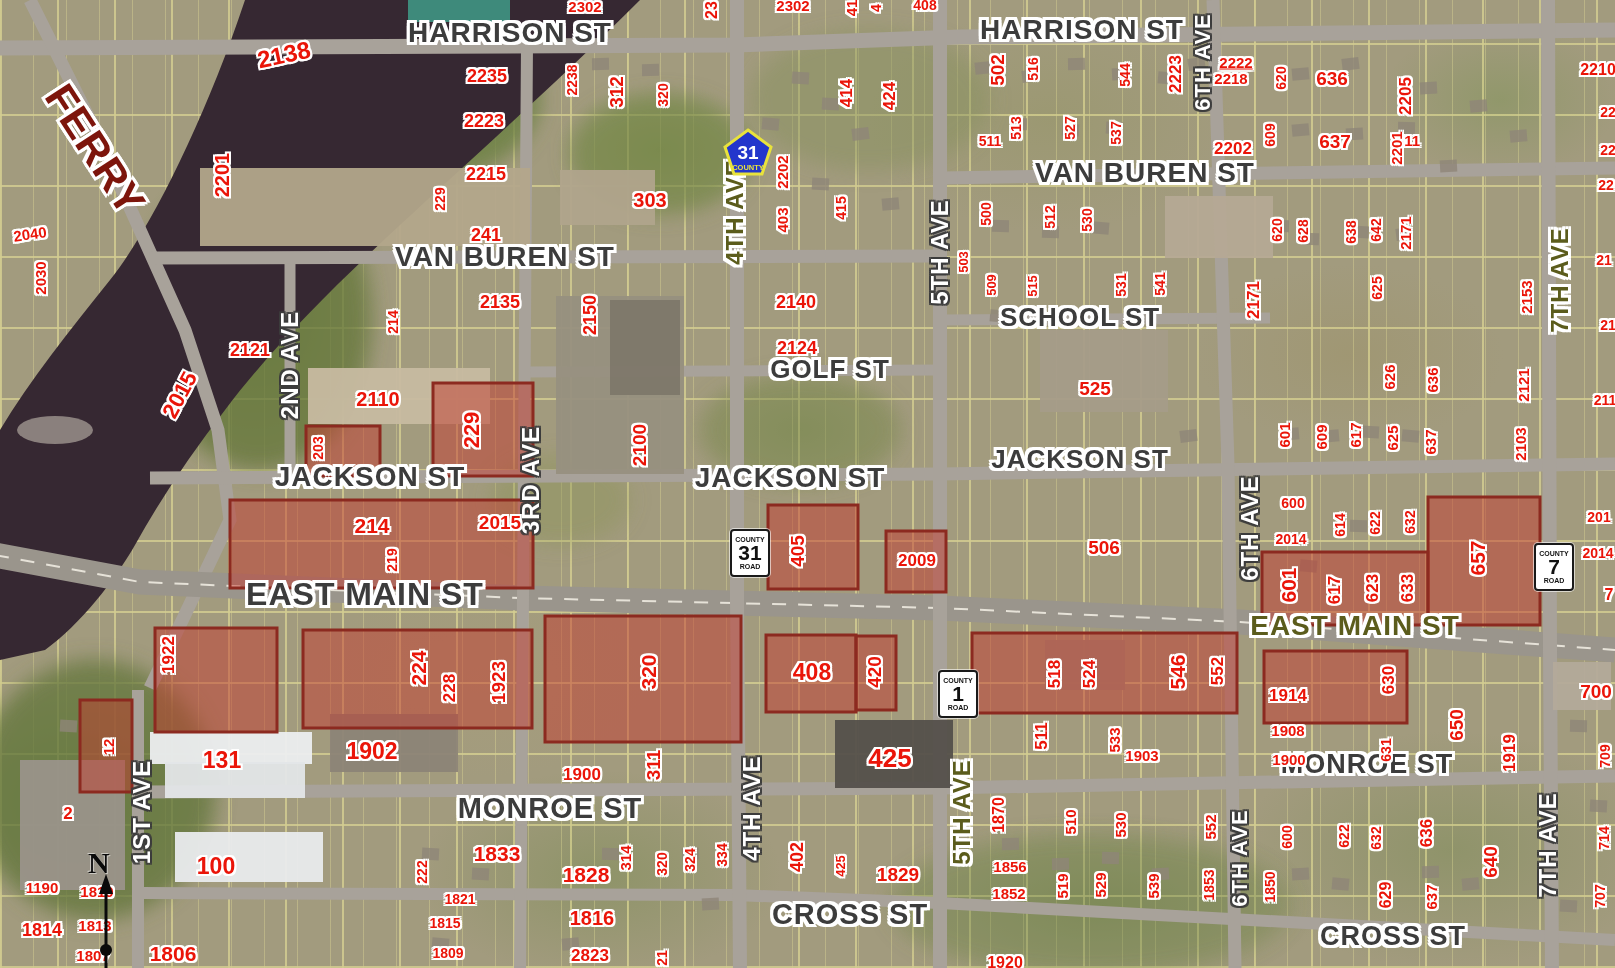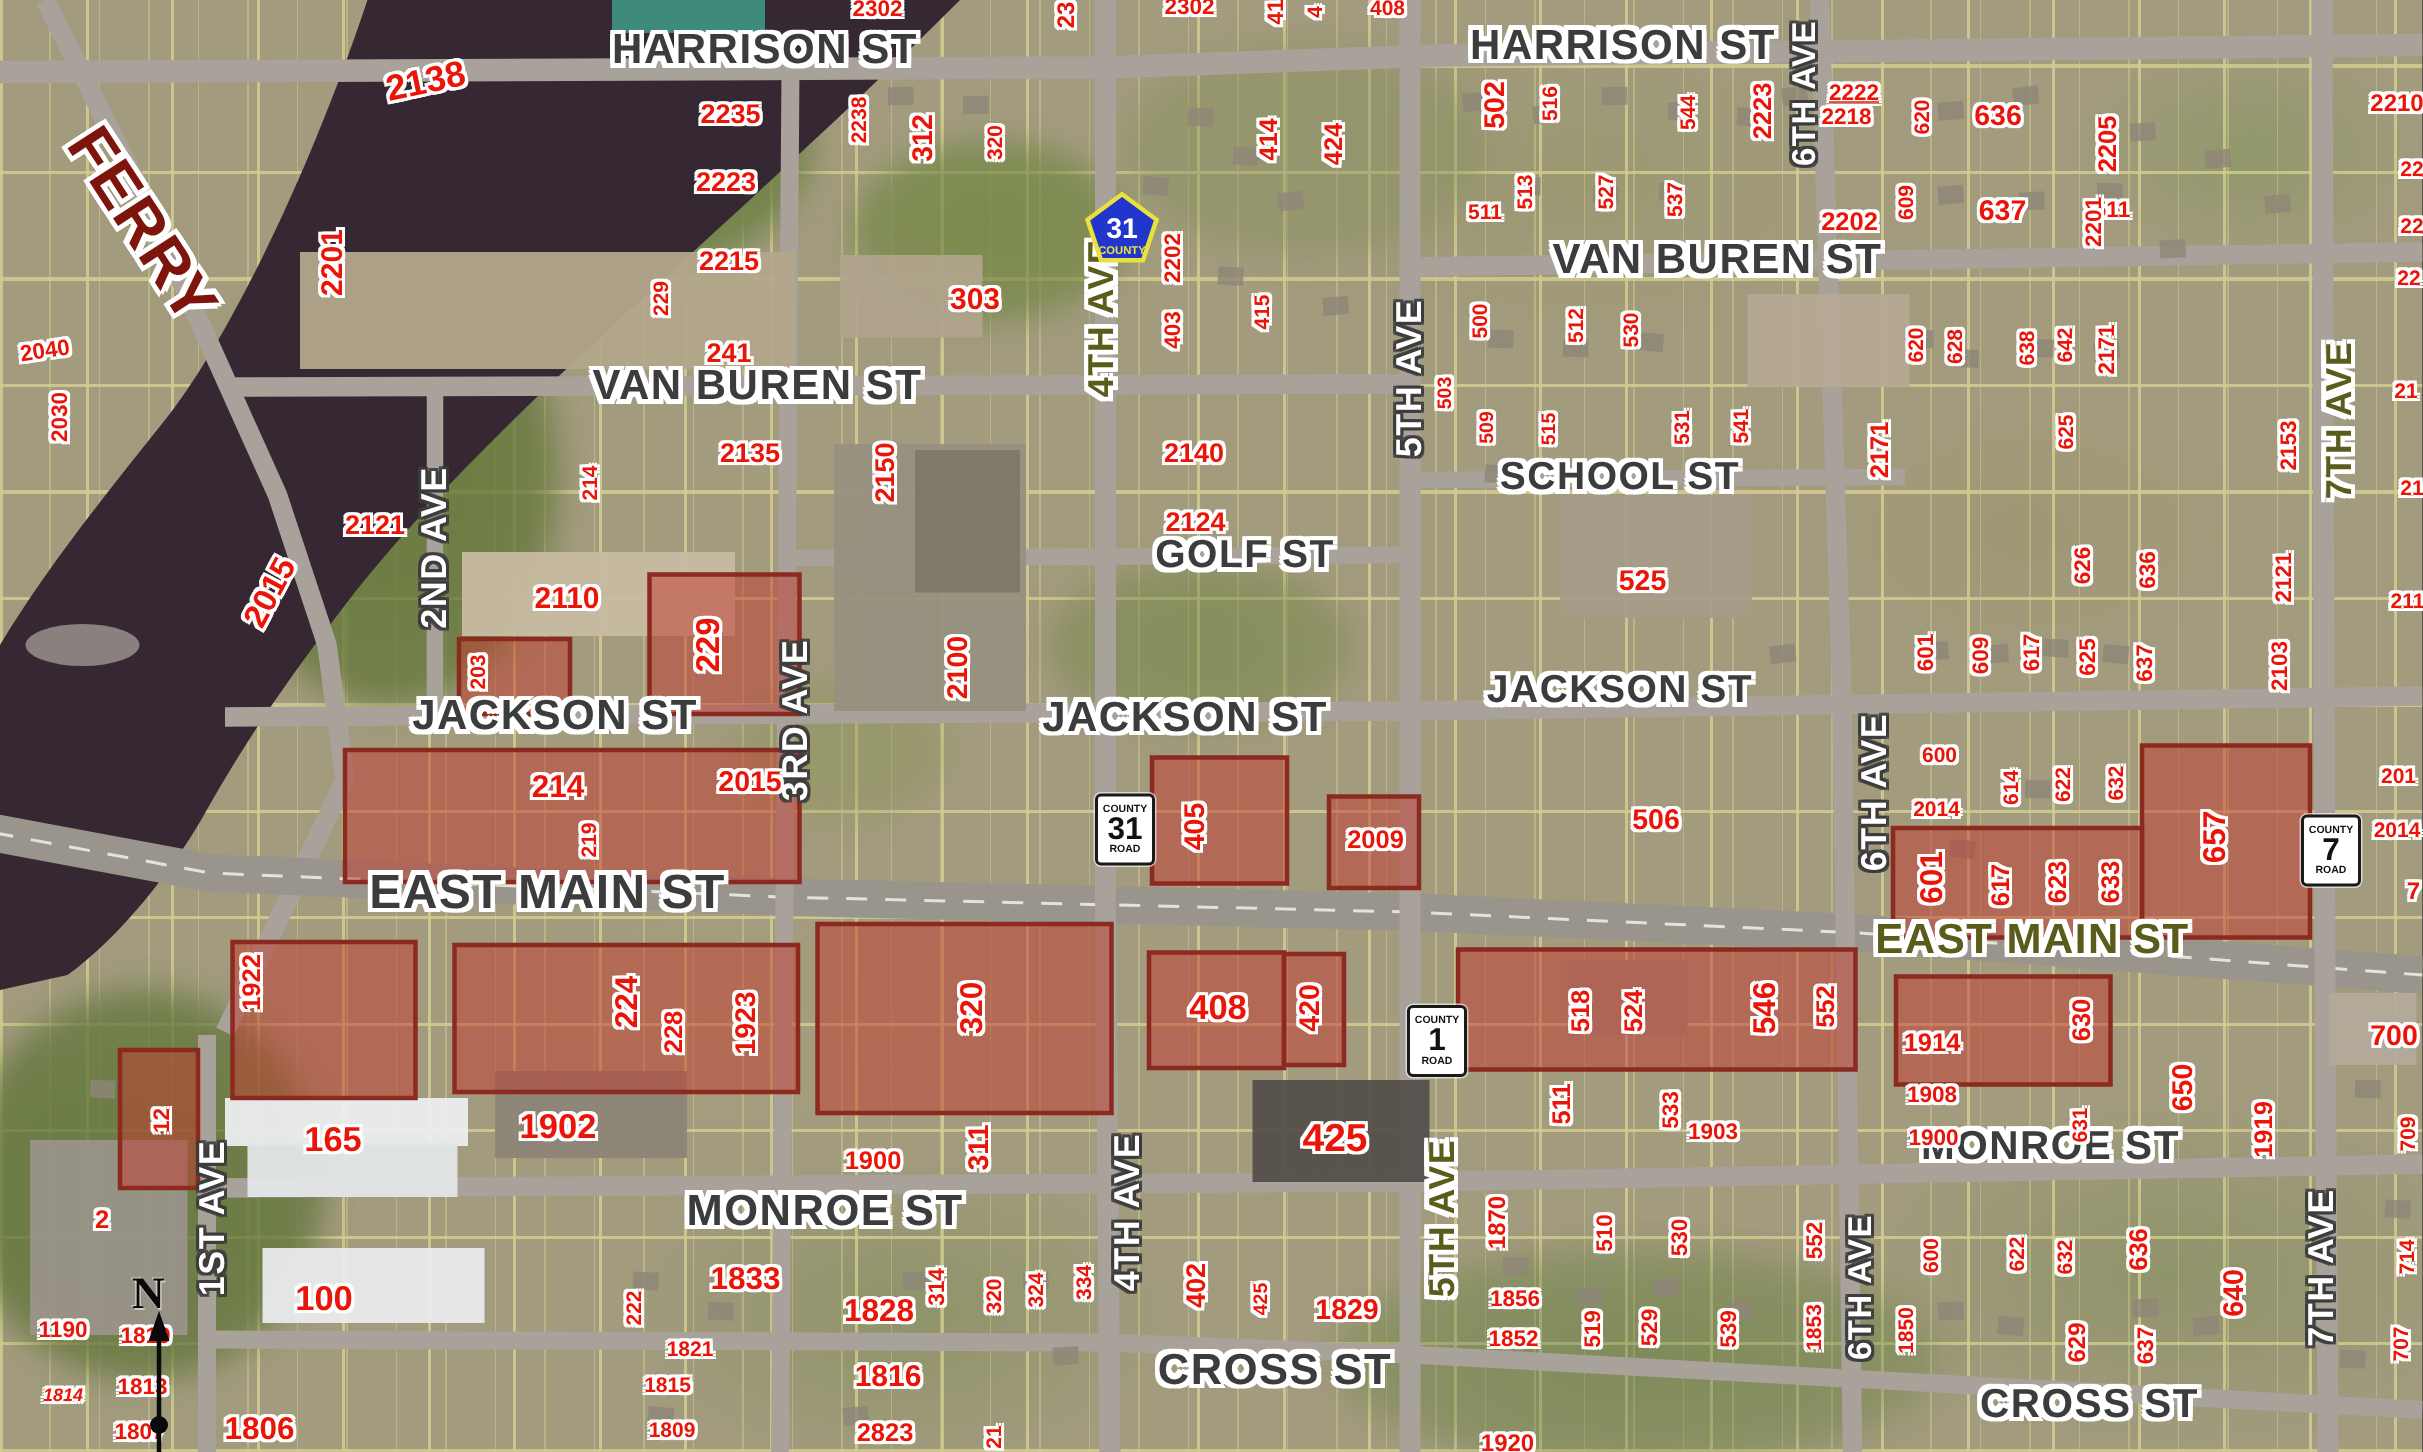--- a/index.html
+++ b/index.html
@@ -339,21 +339,21 @@
       <div class="lbl addr" style="left: 812px; top: 672px; font-size: 23px; transform: translate(-50%, -50%);">408</div>
       <div class="lbl addr" style="left: 874px; top: 672px; font-size: 19px; transform: translate(-50%, -50%) rotate(-90deg);">420</div>
       <div class="lbl addr" style="left: 1054px; top: 674px; font-size: 17px; transform: translate(-50%, -50%) rotate(-90deg);">518</div>
       <div class="lbl addr" style="left: 1089px; top: 674px; font-size: 17px; transform: translate(-50%, -50%) rotate(-90deg);">524</div>
       <div class="lbl addr" style="left: 1177px; top: 672px; font-size: 21px; transform: translate(-50%, -50%) rotate(-90deg);">546</div>
       <div class="lbl addr" style="left: 1217px; top: 671px; font-size: 17px; transform: translate(-50%, -50%) rotate(-90deg);">552</div>
       <div class="lbl addr" style="left: 1288px; top: 695px; font-size: 17px; transform: translate(-50%, -50%);">1914</div>
       <div class="lbl addr" style="left: 1388px; top: 680px; font-size: 17px; transform: translate(-50%, -50%) rotate(-90deg);">630</div>
       <div class="lbl addr" style="left: 108px; top: 747px; font-size: 15px; transform: translate(-50%, -50%) rotate(-90deg);">12</div>
       <div class="lbl addr" style="left: 68px; top: 813px; font-size: 17px; transform: translate(-50%, -50%);">2</div>
-      <div class="lbl addr" style="left: 222px; top: 760px; font-size: 23px; transform: translate(-50%, -50%);">165</div>
+      <div class="lbl addr" style="left: 222px; top: 760px; font-size: 23px; transform: translate(-50%, -50%);">131</div>
       <div class="lbl addr" style="left: 216px; top: 866px; font-size: 23px; transform: translate(-50%, -50%);">100</div>
       <div class="lbl addr" style="left: 372px; top: 751px; font-size: 23px; transform: translate(-50%, -50%);">1902</div>
       <div class="lbl addr" style="left: 582px; top: 774px; font-size: 17px; transform: translate(-50%, -50%);">1900</div>
       <div class="lbl addr" style="left: 653px; top: 765px; font-size: 19px; transform: translate(-50%, -50%) rotate(-90deg);">311</div>
       <div class="lbl addr" style="left: 890px; top: 758px; font-size: 26px; transform: translate(-50%, -50%);">425</div>
       <div class="lbl addr" style="left: 1041px; top: 736px; font-size: 17px; transform: translate(-50%, -50%) rotate(-90deg);">511</div>
       <div class="lbl addr" style="left: 1114px; top: 740px; font-size: 15px; transform: translate(-50%, -50%) rotate(-90deg);">533</div>
       <div class="lbl addr" style="left: 1142px; top: 755px; font-size: 15px; transform: translate(-50%, -50%);">1903</div>
       <div class="lbl addr" style="left: 1288px; top: 730px; font-size: 15px; transform: translate(-50%, -50%);">1908</div>
       <div class="lbl addr" style="left: 1289px; top: 759px; font-size: 15px; transform: translate(-50%, -50%);">1900</div>
@@ -395,21 +395,21 @@
       <div class="lbl addr" style="left: 460px; top: 899px; font-size: 14px; transform: translate(-50%, -50%);">1821</div>
       <div class="lbl addr" style="left: 445px; top: 923px; font-size: 14px; transform: translate(-50%, -50%);">1815</div>
       <div class="lbl addr" style="left: 448px; top: 953px; font-size: 14px; transform: translate(-50%, -50%);">1809</div>
       <div class="lbl addr" style="left: 592px; top: 918px; font-size: 20px; transform: translate(-50%, -50%);">1816</div>
       <div class="lbl addr" style="left: 590px; top: 955px; font-size: 17px; transform: translate(-50%, -50%);">2823</div>
       <div class="lbl addr" style="left: 662px; top: 958px; font-size: 14px; transform: translate(-50%, -50%) rotate(-90deg);">21</div>
       <div class="lbl addr" style="left: 173px; top: 953px; font-size: 21px; transform: translate(-50%, -50%);">1806</div>
       <div class="lbl addr" style="left: 42px; top: 887px; font-size: 15px; transform: translate(-50%, -50%);">1190</div>
       <div class="lbl addr" style="left: 97px; top: 891px; font-size: 15px; transform: translate(-50%, -50%);">1819</div>
       <div class="lbl addr" style="left: 95px; top: 925px; font-size: 15px; transform: translate(-50%, -50%);">1813</div>
-      <div class="lbl addr" style="left: 42px; top: 930px; font-size: 12px; transform: translate(-50%, -50%); font-style: italic;">1814</div>
+      <div class="lbl addr" style="left: 42px; top: 930px; font-size: 18px; transform: translate(-50%, -50%);">1814</div>
       <div class="lbl addr" style="left: 93px; top: 955px; font-size: 15px; transform: translate(-50%, -50%);">1807</div>
       <div class="lbl addr" style="left: 1005px; top: 963px; font-size: 16px; transform: translate(-50%, -50%);">1920</div>
     </div>
   <div id="compass" style="left: 96px; top: 872px;">
     <span class="n">N</span>
     <svg width="26" height="100" viewBox="0 0 26 100">
       <line x1="10" y1="96" x2="10" y2="18" stroke="#0a0a0a" stroke-width="3"></line>
       <polygon points="10,2 3,22 17,22" fill="#0a0a0a"></polygon>
       <circle cx="10" cy="78" r="6" fill="#0a0a0a"></circle>
     </svg>

